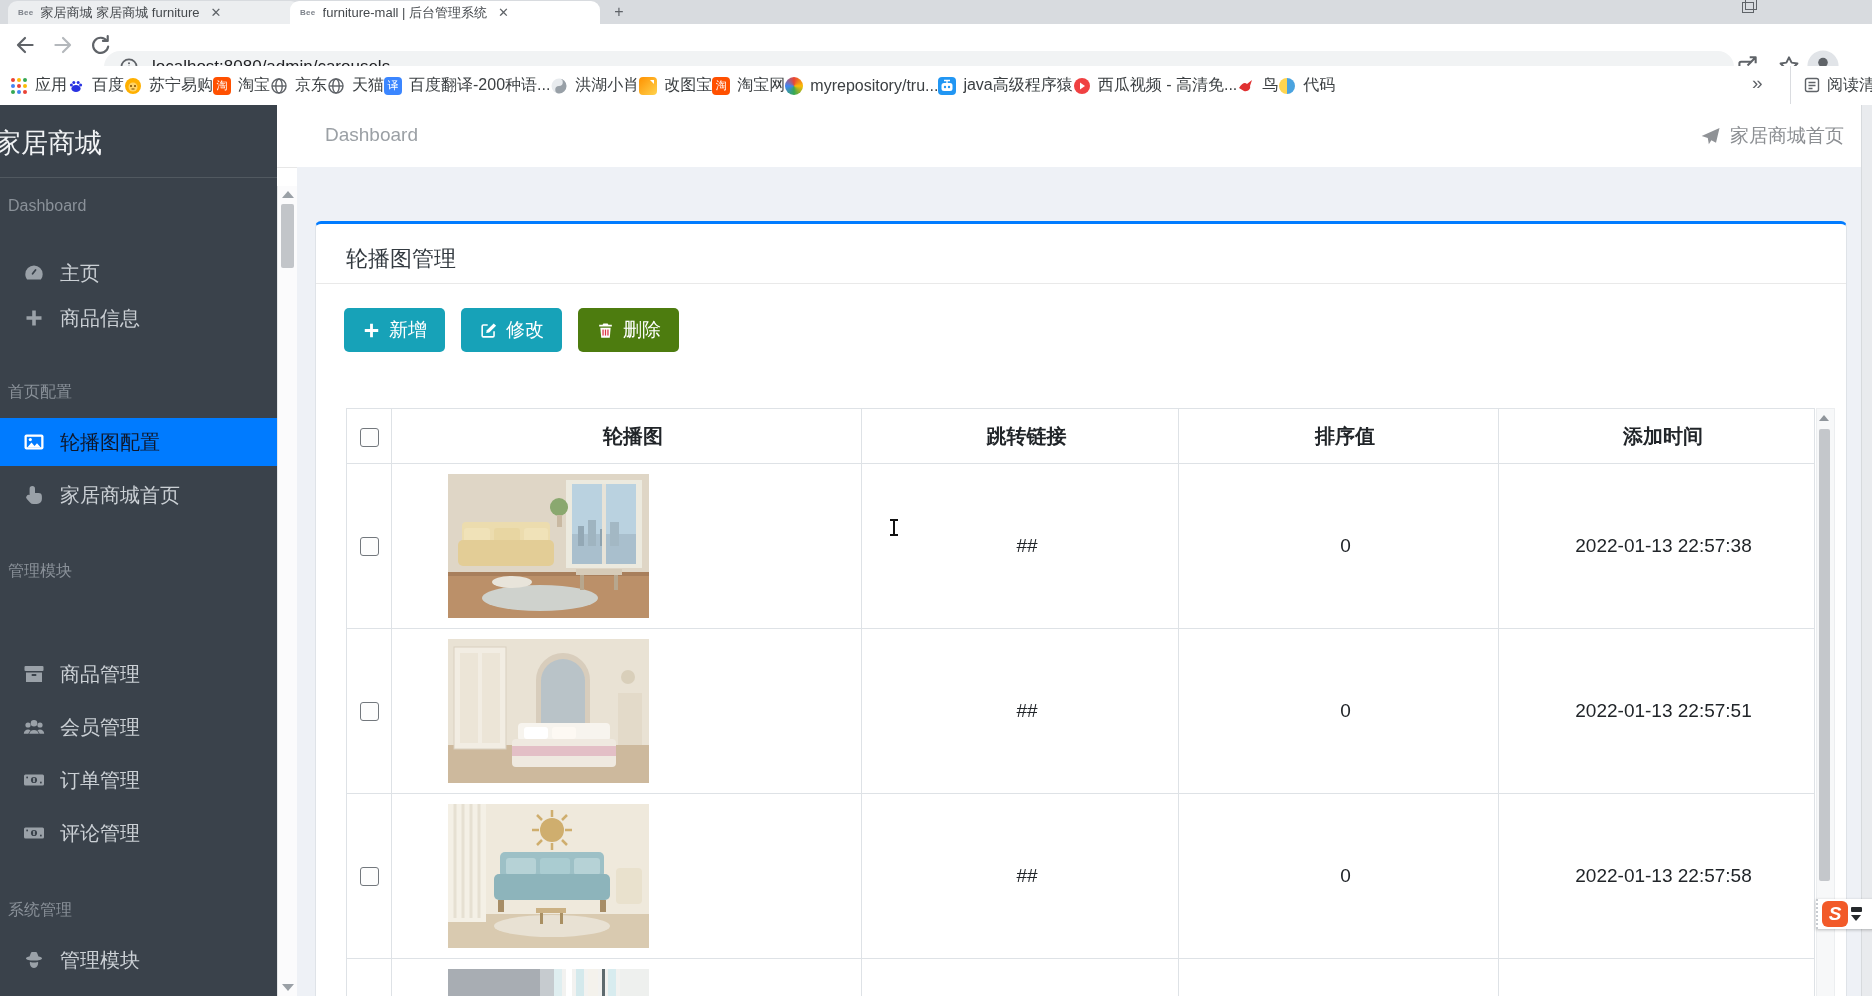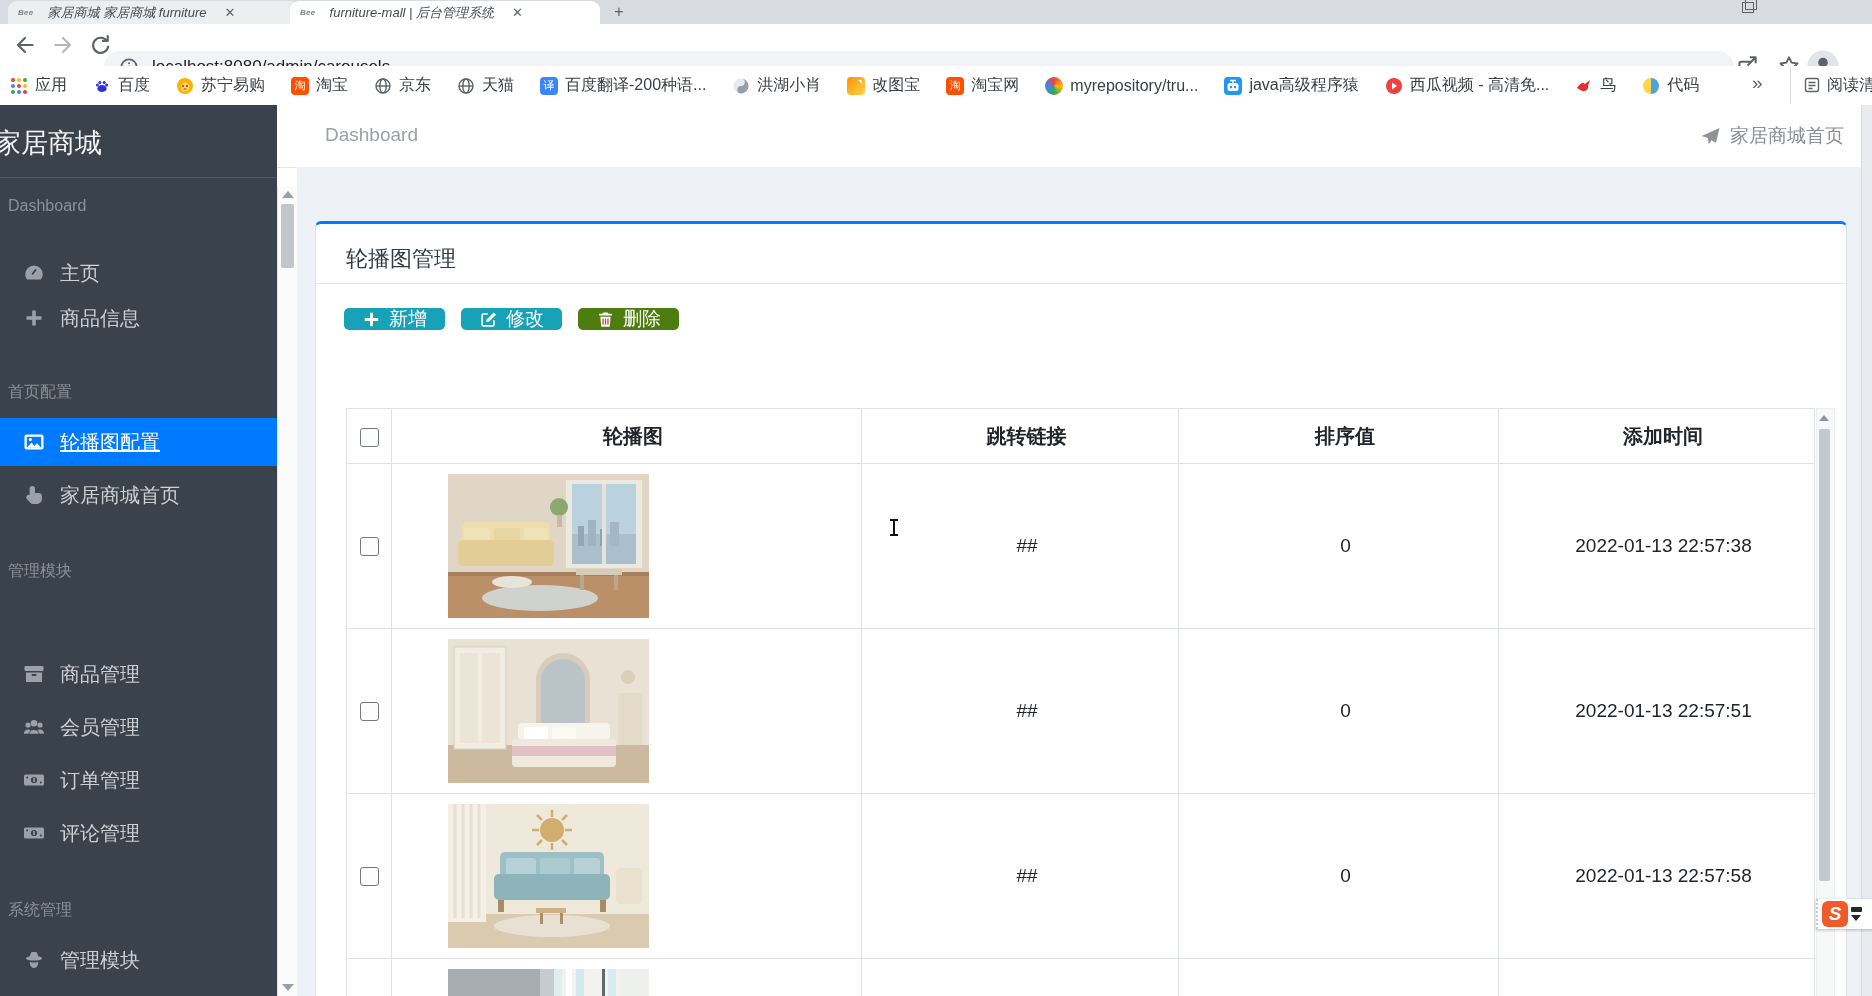--- a/index.html
+++ b/index.html
@@ -2,56 +2,56 @@
 <html><head>
 <meta charset="utf-8">
 <style>
   html,body{margin:0;padding:0;background:#fff;}
   .screen{position:relative;width:1872px;height:996px;overflow:hidden;
     font-family:"Liberation Sans","DejaVu Sans",sans-serif;background:#fff;}
 
   
   .tabstrip{position:absolute;left:0;top:0;width:100%;height:24px;background:#d8dbdf;}
   .tab{position:absolute;bottom:0;height:23px;background:#eceef0;border-radius:9px 9px 0 0;
-    display:flex;align-items:center;padding:0 10px;font-size:13px;color:#45494d;gap:14px;font-style:italic;}
+    display:flex;align-items:center;padding:0 10px;font-size:13px;color:#45494d;gap:7px;}
   .tab.active{background:#fff;}
   .tab .title{white-space:nowrap;overflow:hidden;max-width:220px;}
   .favicon{font-size:8px;color:#7d828a;font-weight:bold;letter-spacing:.3px;}
   .tabclose{color:#5f6368;font-size:13px;margin-left:4px;}
   .newtab{position:absolute;left:608px;bottom:2px;width:22px;height:20px;color:#5f6368;
     font-size:16px;text-align:center;line-height:20px;}
   .winrestore{position:absolute;left:1742px;top:2px;width:10px;height:9px;border:1.5px solid #5f6368;background:#d8dbdf;}
   .winrestore:before{content:"";position:absolute;left:2px;top:-4px;width:10px;height:9px;border:1.5px solid #5f6368;}
 
   .toolbar{position:absolute;left:0;top:24px;width:100%;height:42px;background:#fff;}
   .navbtn{position:absolute;top:8px;width:26px;height:26px;}
   .urlpill{position:absolute;left:104px;top:27px;width:1616px;height:32px;border-radius:16px;
     background:#f1f3f4;display:flex;align-items:center;padding-left:14px;gap:12px;}
   .urltext{font-size:17px;color:#202124;}
   .toolicon{position:absolute;top:29px;width:26px;height:26px;}
   .avatarbtn{position:absolute;left:1806px;top:25px;width:34px;height:34px;}
 
   .bookmarks{position:absolute;left:0;top:66px;width:100%;height:39px;background:#fff;
     border-bottom:1px solid #e8eaed;display:flex;align-items:center;}
-  .bmrow{display:flex;align-items:center;padding-left:10px;gap:26px;}
+  .bmrow{display:flex;align-items:center;padding-left:10px;}
   .bm{display:flex;align-items:center;gap:7px;font-size:16px;color:#3c4043;white-space:nowrap;}
   .bmicon{width:18px;height:18px;border-radius:4px;display:inline-flex;align-items:center;
     justify-content:center;font-size:11px;color:#fff;flex:0 0 18px;}
   .chev{position:absolute;left:1752px;top:72px;font-size:19px;color:#5f6368;}
   .rlwrap{position:absolute;left:1790px;top:66px;width:82px;height:38px;border-left:1px solid #dadce0;
     display:flex;align-items:center;gap:6px;padding-left:12px;overflow:hidden;font-size:16px;color:#3c4043;white-space:nowrap;}
 
   
   .sidebar{position:absolute;left:0;top:105px;width:277px;height:891px;background:#3a424b;overflow:hidden;}
   .brand{position:absolute;left:-6px;top:20px;font-size:27px;color:#f1f3f5;white-space:nowrap;}
   .brandline{position:absolute;left:0;top:72px;width:277px;border-top:1px solid rgba(255,255,255,.12);}
   .shead{position:absolute;left:8px;font-size:16px;color:#8a9199;}
   .si{position:absolute;left:0;width:277px;height:48px;display:flex;align-items:center;color:#cbd0d5;font-size:20px;}
   .si .nico{width:24px;height:24px;margin-left:22px;margin-right:14px;color:#9aa1a8;flex:0 0 24px;}
-  .si.active{background:#007bff;color:#ffffff;text-decoration:underline;}
+  .si.active{background:#007bff;color:#0f172a;}
   .si.active .nico{color:#fff;}
   .nico svg{width:24px;height:24px;fill:currentColor;}
   .hole{fill:#3a424b;}
   .si.active .hole{fill:#007bff;}
 
   .side-scroll{position:absolute;left:277px;top:186px;width:20px;height:810px;background:#fbfbfc;border-left:1px solid #e4e6e8;}
   .side-scroll .thumb{position:absolute;left:3px;top:18px;width:13px;height:64px;background:#c2c5c9;border-radius:2px;}
   .arr{width:0;height:0;position:absolute;left:4px;}
   .arr.up{top:5px;border-left:6px solid transparent;border-right:6px solid transparent;border-bottom:7px solid #9aa0a6;}
   .arr.down{bottom:5px;border-left:6px solid transparent;border-right:6px solid transparent;border-top:7px solid #9aa0a6;}
@@ -59,21 +59,21 @@
   .topbar{position:absolute;left:277px;top:105px;width:1585px;height:62px;background:#fff;border-bottom:1px solid #e7e7e7;}
   .topbar .ttl{position:absolute;left:48px;top:19px;font-size:19px;color:#9ba0a5;}
   .homelink{position:absolute;right:18px;top:18px;display:flex;align-items:center;gap:9px;font-size:19px;color:#8c8f93;}
 
   .content{position:absolute;left:297px;top:167px;width:1565px;height:829px;background:#eef1f6;overflow:hidden;}
   .card{position:absolute;left:18px;top:54px;width:1530px;height:900px;background:#fff;
     border:1px solid #dfe3e8;border-top:3px solid #007bff;border-radius:6px 6px 0 0;}
   .cardtitle{position:absolute;left:30px;top:20px;font-size:22px;color:#333a40;}
   .carddiv{position:absolute;left:0;top:59px;width:100%;border-top:1px solid #e9e9e9;}
   .btnrow{position:absolute;left:28px;top:84px;display:flex;gap:16px;}
-  .btn{height:22px;border-radius:5px;color:#fff;font-size:19px;display:inline-flex;align-items:center;
+  .btn{height:44px;border-radius:5px;color:#fff;font-size:19px;display:inline-flex;align-items:center;
     gap:8px;padding:0 18px;border:none;}
   .btn svg{width:19px;height:19px;}
   .btn.teal{background:#17a2b8;}
   .btn.red{background:#4d7c0f;}
 
   .tablewrap{position:absolute;left:30px;top:184px;width:1468px;}
   table.grid{border-collapse:collapse;width:1468px;table-layout:fixed;}
   .grid th,.grid td{border:1px solid #dee2e6;font-size:19px;color:#212529;text-align:center;vertical-align:middle;}
   .grid th{height:54px;font-size:20px;font-weight:bold;padding:0 0 0 13px;}
   .grid td{height:164px;padding:0 0 0 14px;}

